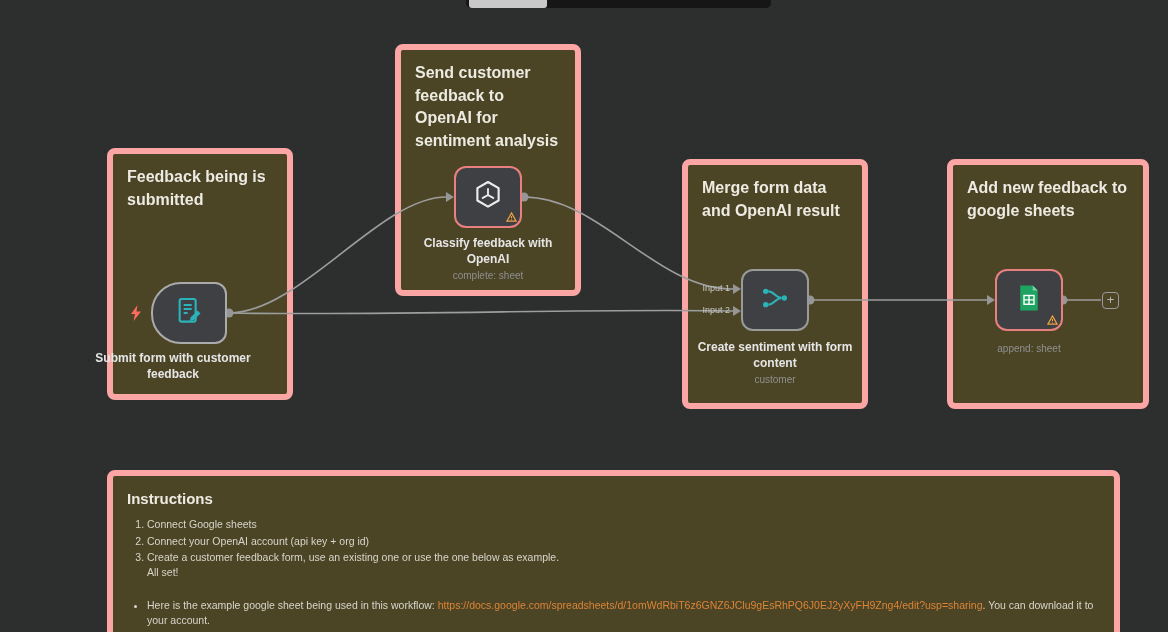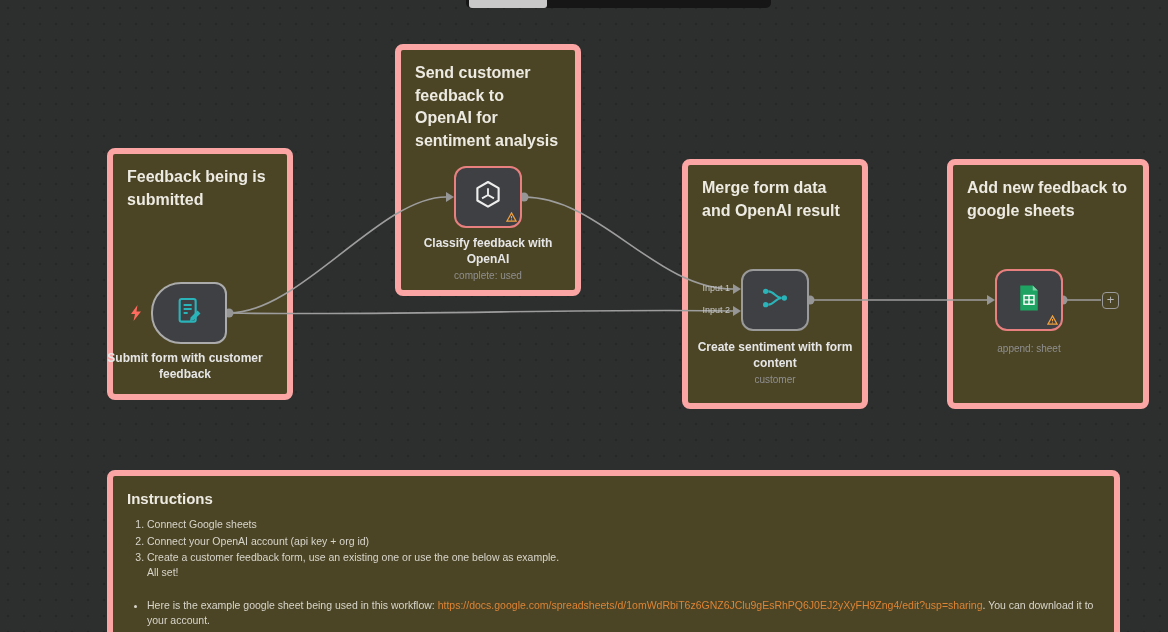--- a/index.html
+++ b/index.html
@@ -103,42 +103,42 @@
 
 <div class="node trigger" style="left:151px;top:282px">
   <span>
     <svg viewBox="0 0 24 24" width="32" height="32" fill="none" stroke="#2bb3ba" stroke-width="1.6">
       <rect x="5" y="3" width="12" height="17" rx="1.5"></rect>
       <path d="M8 7.5h6M8 10.5h6M8 13.5h3"></path>
       <path d="M13.2 16.8l5.2-5.2 2.2 2.2-5.2 5.2-2.7.5z" fill="#2bb3ba" stroke="none"></path>
     </svg>
   </span>
 </div>
-<div class="node-label" style="left:100px;top:351px">
+<div class="node-label" style="left:88px;top:351px">
   <div>Submit form with customer feedback</div>
 </div>
 
 <div class="node error" style="left:454px;top:166px">
   <span>
     <svg viewBox="0 0 24 24" width="34" height="34" fill="none" stroke="#ededed" stroke-width="1.5" stroke-linejoin="round">
       <path d="M12 2.8l7.5 4.3v8.8L12 20.2l-7.5-4.3V7.1z"></path>
       <path d="M12 7.2v4.8M16.2 14.4L12 12M7.8 14.4L12 12" stroke-width="1.3"></path>
     </svg>
   </span>
   <span class="warn">
     <svg width="11" height="10" viewBox="0 0 12 11">
         <path d="M6 1 L11 10 H1 Z" fill="none" stroke="#f0a13e" stroke-width="1.3"></path>
         <path d="M6 4.4v2.6" stroke="#f0a13e" stroke-width="1.2"></path>
         <circle cx="6" cy="8.6" r="0.7" fill="#f0a13e"></circle>
       </svg>
   </span>
 </div>
 <div class="node-label" style="left:403px;top:236px">
   <div>Classify feedback with OpenAI</div>
-  <div class="sub">complete: used</div>
+  <div class="sub">complete: sheet</div>
 </div>
 
 <div class="node" style="left:741px;top:269px">
   <span>
     <svg viewBox="0 0 24 24" width="32" height="32" fill="none" stroke="#2bb3ba" stroke-width="1.6">
       <circle cx="5" cy="7" r="2" fill="#2bb3ba" stroke="none"></circle>
       <circle cx="5" cy="17" r="2" fill="#2bb3ba" stroke="none"></circle>
       <circle cx="19" cy="12" r="2" fill="#2bb3ba" stroke="none"></circle>
       <path d="M7 7c4.5 0 5.5 5 10 5M7 17c4.5 0 5.5-5 10-5"></path>
     </svg>

